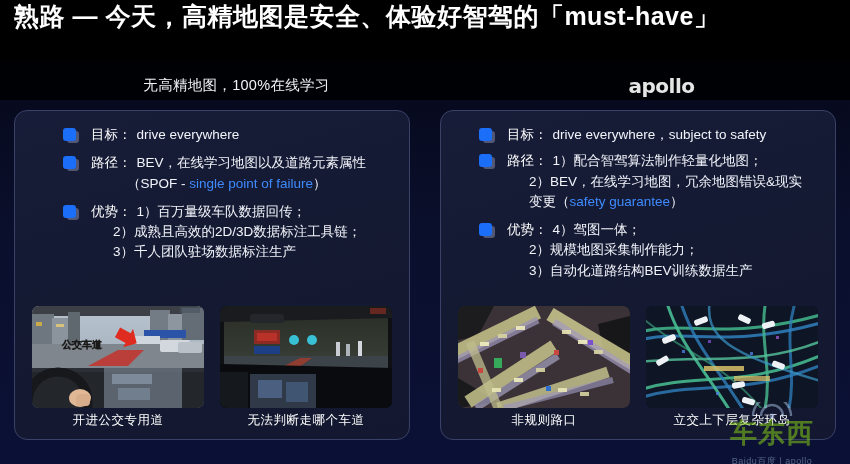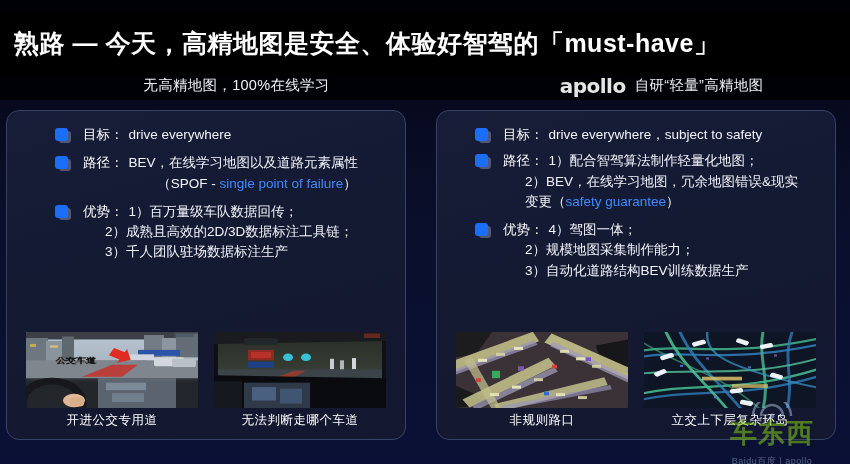--- a/index.html
+++ b/index.html
@@ -16,22 +16,22 @@
     position:absolute; inset:0;
     background:#000104;
   }
   .slide-bg-lower {
     position:absolute; left:0; right:0; top:100px; bottom:0;
     background:linear-gradient(180deg,#070a1e 0%,#0a0f2c 35%,#0b1136 100%);
   }
 
   
   .title-bar {
-    position:absolute; left:0; right:0; top:12px; height:62px;
-    display:flex; align-items:center;
+    position:absolute; left:0; right:0; top:0; height:62px;
+    display:flex; 
     background:#000000;
   }
   .title-text {
     padding-left:14px;
     font-size:25px;
     font-weight:bold;
     letter-spacing:0.5px;
     color:#ffffff;
     white-space:nowrap;
   }
@@ -60,21 +60,21 @@
     letter-spacing:-0.5px;
     color:#e5e5e5;
     font-family:"DejaVu Sans",sans-serif;
     line-height:1;
     transform:translateY(1px);
   }
 
   
   .panels {
     position:absolute;
-    left:6px; right:14px; top:110px; height:330px;
+    left:14px; right:14px; top:110px; height:330px;
     display:flex; gap:30px;
   }
   .panel {
     flex:1 1 0;
     border:1px solid #3a4166;
     border-radius:13px;
     background:linear-gradient(165deg,#171c38 0%,#151a33 45%,#131830 100%);
     position:relative;
     display:flex; flex-direction:column;
     padding:14px 10px 8px 10px;
@@ -114,36 +114,36 @@
     font-size:13.5px;
     color:#ffffff;
     white-space:nowrap;
   }
   .line {
     font-size:13.5px;
     color:#f2f4fa;
     line-height:1.5;
     white-space:nowrap;
   }
-  .line.indent { padding-left:36px;text-align:center; }
+  .line.indent { padding-left:36px; }
   .line.indent2 { padding-left:22px; }
   .accent { color:#3e8bff; }
   .row-inline { display:flex; align-items:baseline; gap:5px; }
 
   
   .thumbs {
     margin-top:auto;
     display:flex; gap:16px;
     justify-content:center;
     padding:0 14px 2px 14px;
   }
   .thumb-cell { display:flex; flex-direction:column; align-items:center; width:172px; }
   .thumb {
-    width:172px; height:76px;
-    border-radius:1px;
+    width:172px; height:102px;
+    border-radius:7px;
     overflow:hidden;
     position:relative;
     background:#0a0d1c;
   }
   .thumb svg { display:block; width:100%; height:100%; }
   .caption {
     margin-top:4px;
     font-size:12.5px;
     color:#ffffff;
     letter-spacing:0.5px;
@@ -186,21 +186,20 @@
   <div class="title-bar">
     <div class="title-text">熟路 — 今天，高精地图是安全、体验好智驾的「must-have」</div>
   </div>
 
   <div class="subhead-row">
     <div class="subhead-left">
       <span class="sub-text">无高精地图，100%在线学习</span>
     </div>
     <div class="subhead-right">
       <span class="apollo-logo">apollo</span>
-      <span class="sub-text">自研“轻量”高精地图</span>
     </div>
   </div>
 
   <div class="panels">
 
     <div class="panel">
       <div class="bullets">
 
         <div class="bullet-row">
           <span class="bullet-icon">

